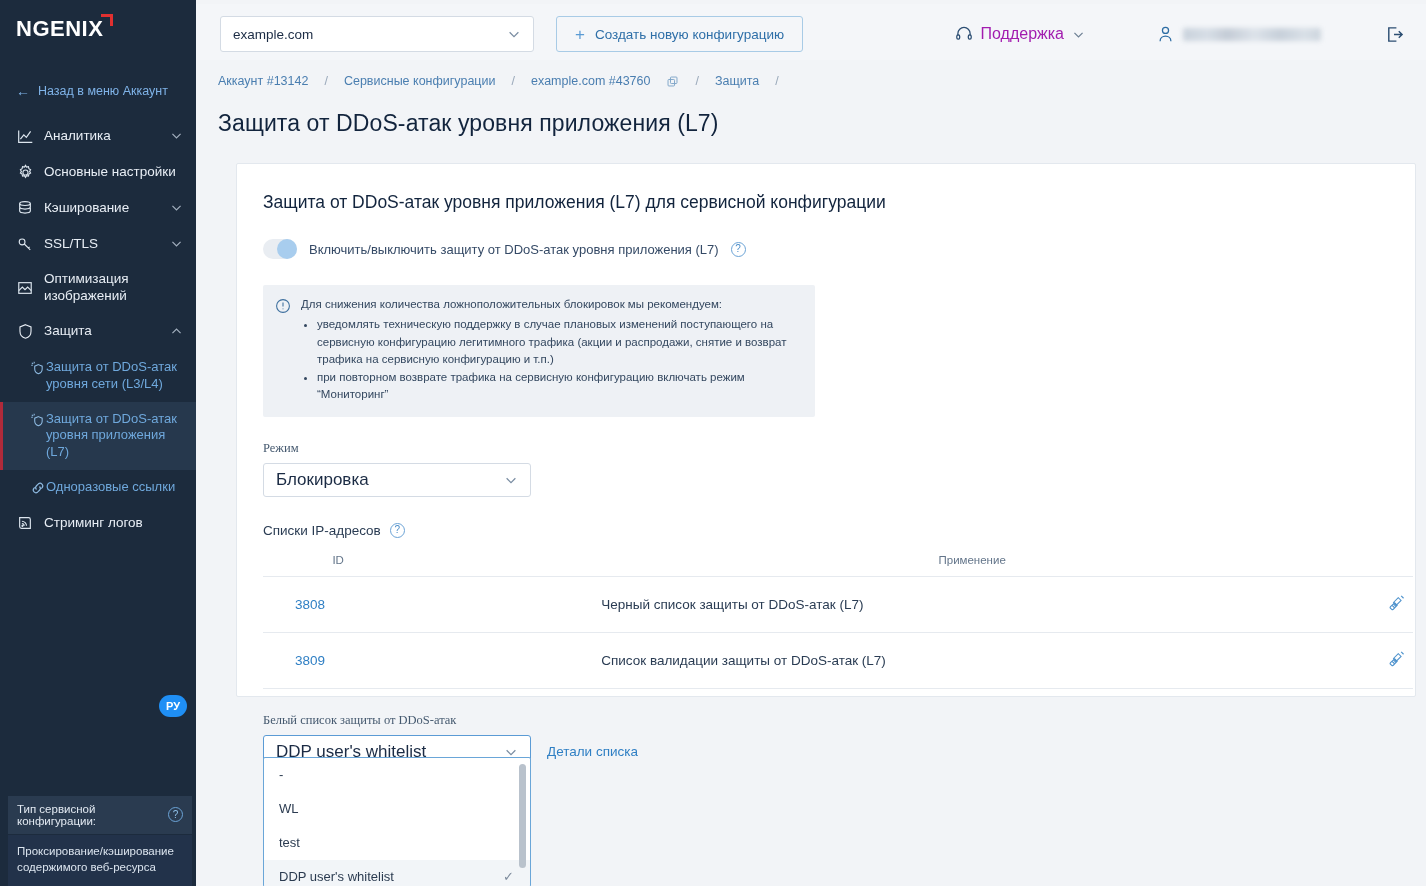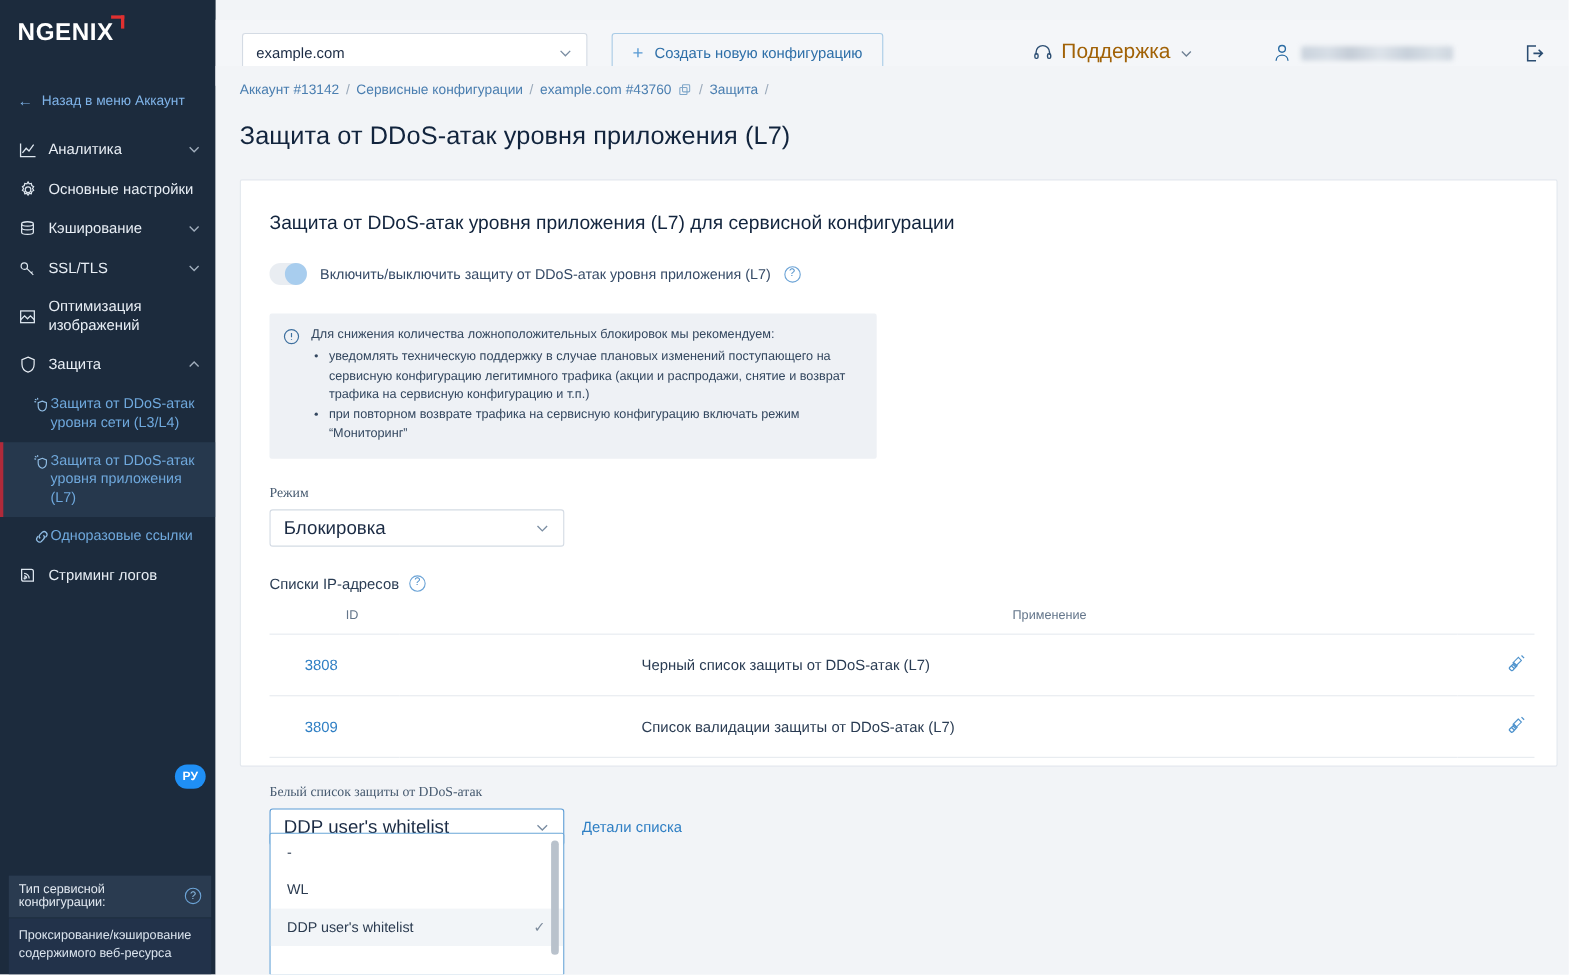--- a/index.html
+++ b/index.html
@@ -70,59 +70,59 @@
     background:#2a3b50; padding:7px 9px; font-size:11.5px; color:#e3eaf2;
     display:flex; align-items:center; justify-content:space-between;
     border-bottom:1px solid #1c2b3d;
   }
   .sc-type-body {
     background:#22324a; padding:8px 9px 10px 9px; font-size:11.5px; color:#dbe4ee; line-height:1.45;
   }
 
   
   .topbar {
-    position:absolute; left:196px; top:18px; right:0; height:60px;
+    position:absolute; left:196px; top:4px; right:0; height:60px;
     background:#f4f6f9; display:flex; align-items:center; padding:0 22px 0 24px;
   }
   .domain-select {
     width:314px; height:36px; background:#fff; border:1px solid #d4dbe4; border-radius:3px;
     display:flex; align-items:center; padding:0 12px; font-size:13.5px; color:#1b2b44;
     cursor:pointer; justify-content:space-between;
   }
   .create-btn {
     margin-left:22px; height:36px; padding:0 18px;
     border:1px solid #a8cbe6; border-radius:3px; background:transparent;
     display:flex; align-items:center; gap:10px; color:#2e6fa8; font-size:13.5px; cursor:pointer;
   }
   .plus { font-size:17px; line-height:1; color:#5a9bd4; }
   .topbar-right { margin-left:auto; display:flex; align-items:center; gap:0; }
   .support {
-    display:flex; align-items:center; gap:8px; font-size:19px; color:#a16207; cursor:pointer;
+    display:flex; align-items:center; gap:8px; font-size:16px; color:#a21caf; cursor:pointer;
   }
   .user-block { display:flex; align-items:center; gap:9px; margin-left:72px; cursor:pointer; }
   .user-name-blur {
     width:138px; height:13px; border-radius:2px;
     background:linear-gradient(90deg,#c9d2dc 0%,#d7dee6 18%,#c4ccd6 32%,#dde3ea 52%,#c7d0da 70%,#d9e0e7 88%,#cdd5de 100%);
     filter:blur(2.6px);
   }
   .logout-btn { margin-left:64px; cursor:pointer; display:flex; align-items:center; }
 
   
   .content { position:absolute; left:196px; top:60px; right:0; bottom:0; background:#f2f4f7; overflow:hidden; }
   .breadcrumb {
-    padding:14px 0 0 22px; font-size:12.5px; color:#4a7eb0; display:flex; align-items:center; gap:6px;
+    padding:14px 0 0 22px; font-size:12.5px; color:#4a7eb0; display:flex; align-items:center; gap:16px;
   }
   .breadcrumb .sep { color:#9aa9ba; }
   .breadcrumb .crumb { cursor:pointer; }
   .page-title {
     padding:22px 0 0 22px; font-size:23px; font-weight:400; color:#12243d; letter-spacing:.1px;
   }
 
   .card {
-    margin:26px 10px 0 22px; background:#fff; border:1px solid #e3e8ee; border-radius:2px;
+    margin:26px 10px 0 40px; background:#fff; border:1px solid #e3e8ee; border-radius:2px;
     height:534px; padding:28px 26px 0 26px; position:relative;
   }
   .card-title { font-size:17.5px; color:#12243d; font-weight:400; margin-bottom:26px; }
 
   .toggle-row { display:flex; align-items:center; gap:12px; margin-bottom:26px; }
   .toggle {
     width:34px; height:20px; border-radius:10px; background:#e9edf2; position:relative;
     cursor:pointer; flex:0 0 34px;
   }
   .toggle .knob {
@@ -517,20 +517,23 @@
         <span class="details-link">Детали списка</span>
       </div>
 
       <div class="dropdown">
         <div class="dd-opt">
           <span>-</span>
         </div>
         <div class="dd-opt">
           <span>WL</span>
         </div>
+        <div class="dd-opt">
+          <span>test</span>
+        </div>
         <div class="dd-opt selected">
           <span>DDP user's whitelist</span>
           <span class="dd-check">✓</span>
         </div>
         <div class="dd-scroll-track">
           <div class="dd-scroll-thumb"></div>
         </div>
       </div>
     </div>
 

